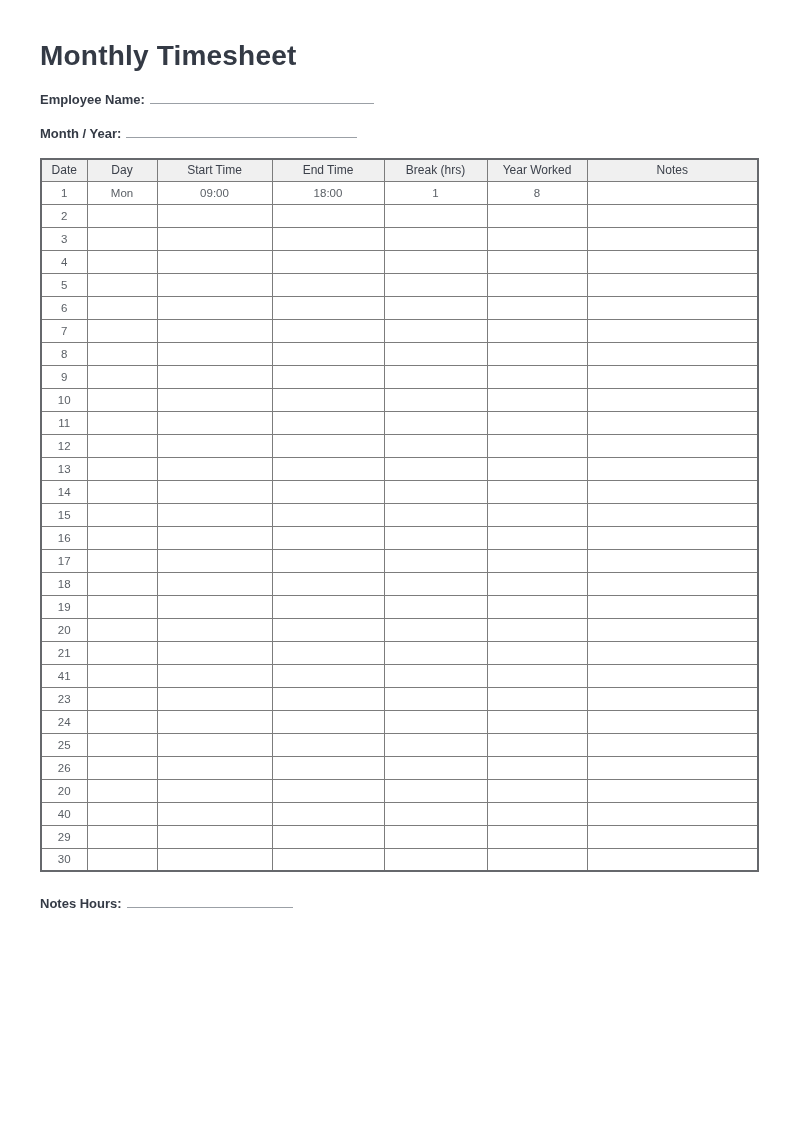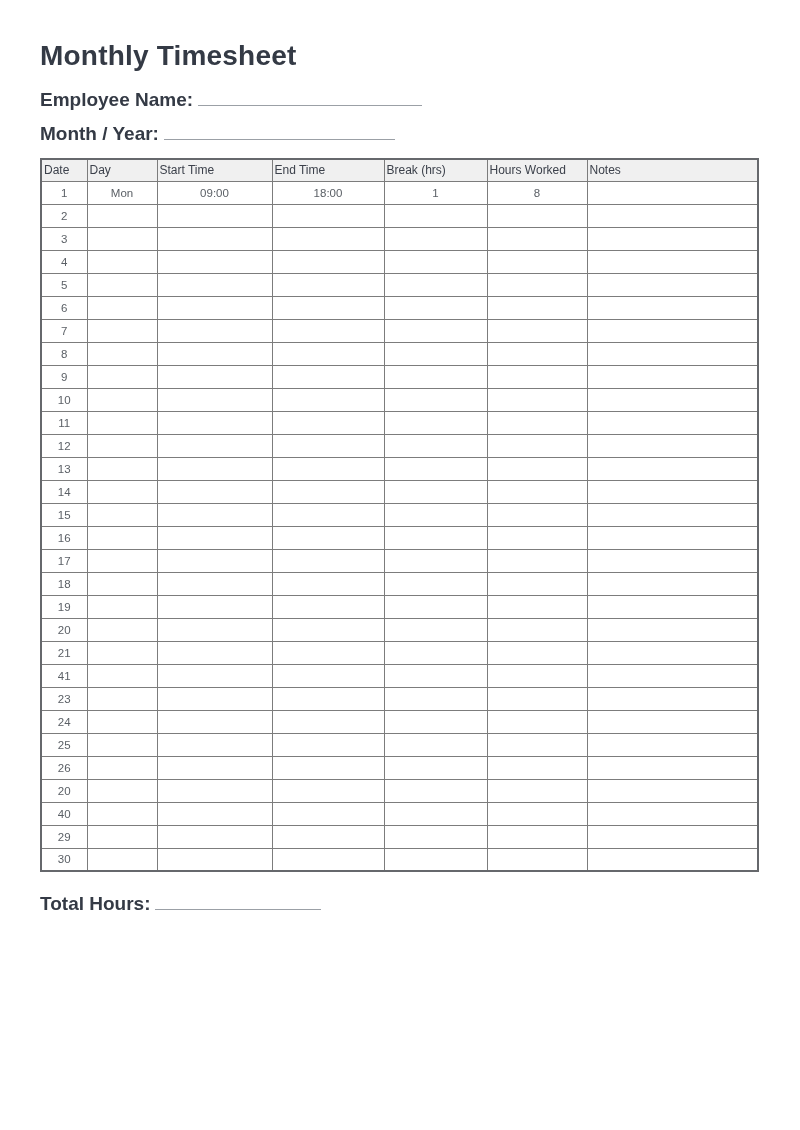--- a/index.html
+++ b/index.html
@@ -24,21 +24,21 @@
     margin: 0 0 18px 0;
     font-size: 28px;
     line-height: 32px;
     font-weight: 700;
     color: var(--heading-text);
     letter-spacing: 0.2px;
   }
 
   .field {
     margin: 0 0 14px 0;
-    font-size: 19px;
+    font-size: 13px;
     line-height: 20px;
     font-weight: 700;
     color: var(--heading-text);
     white-space: nowrap;
   }
   .fill-line {
     display: inline-block;
     border-bottom: 1px solid var(--fill-line);
     margin-left: 5px;
     height: 14px;
@@ -55,21 +55,21 @@
     border-collapse: collapse;
     border: 2px solid var(--table-outer-border);
   }
   table.timesheet th {
     background: var(--header-bg);
     color: var(--header-text);
     font-weight: 400;
     font-size: 12px;
     height: 22px;
     border: 1px solid var(--table-border);
-    text-align: left;
+    text-align: center;
     padding: 1px 2px;
   }
   table.timesheet td {
     color: var(--cell-text);
     font-size: 11.5px;
     height: 23px;
     border: 1px solid var(--table-border);
     text-align: center;
     padding: 1px 2px;
     background: #ffffff;
@@ -99,21 +99,21 @@
         <col style="width: 100px;">
         <col style="width: 171px;">
       </colgroup>
     <thead>
       <tr>
         <th>Date</th>
         <th>Day</th>
         <th>Start Time</th>
         <th>End Time</th>
         <th>Break (hrs)</th>
-        <th>Hours Worked</th>
+        <th>Year Worked</th>
         <th>Notes</th>
       </tr>
     </thead>
     <tbody>
         <tr>
           <td>1</td>
           <td>Mon</td>
           <td>09:00</td>
           <td>18:00</td>
           <td>1</td>
@@ -378,17 +378,17 @@
           <td></td>
           <td></td>
           <td></td>
           <td></td>
           <td></td>
         </tr>
       </tbody>
   </table>
 
   <div class="footer-block">
-    <p class="field"><span>Total Hours:</span><span class="fill-line w-total"></span></p>
+    <p class="field"><span>Notes Hours:</span><span class="fill-line w-total"></span></p>
 
   </div>
 
 </div>
 
 </body></html>

